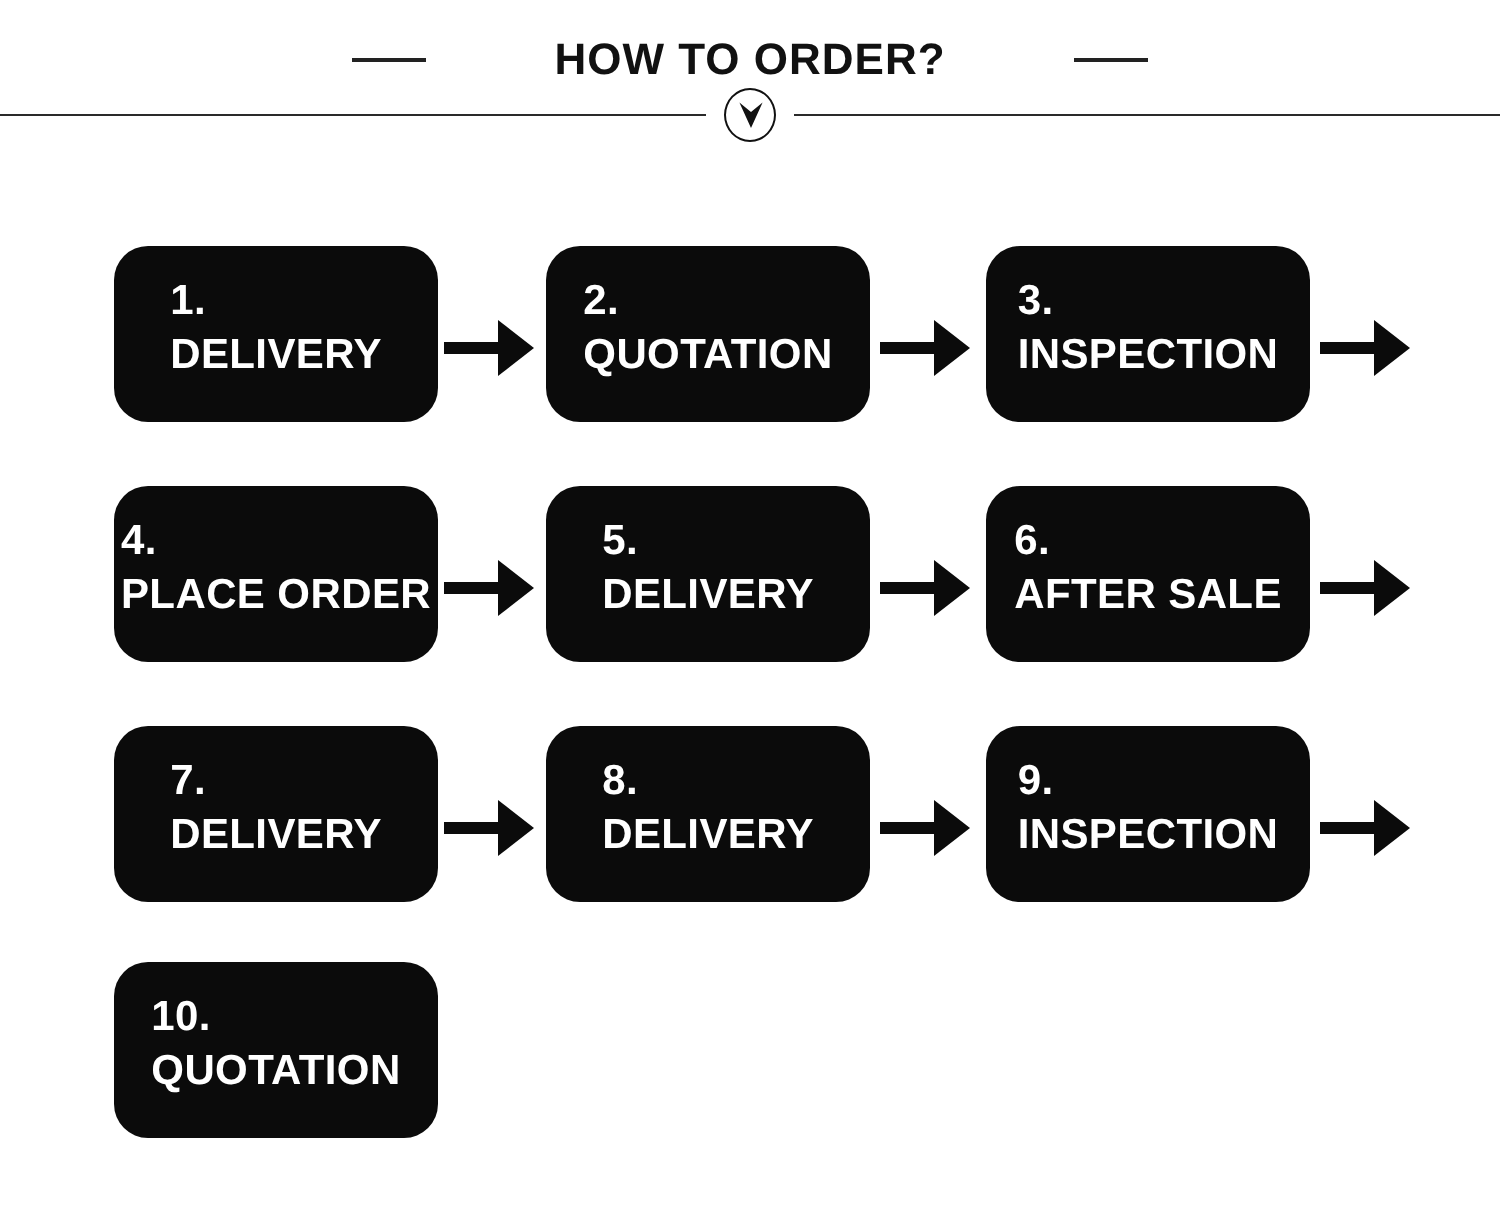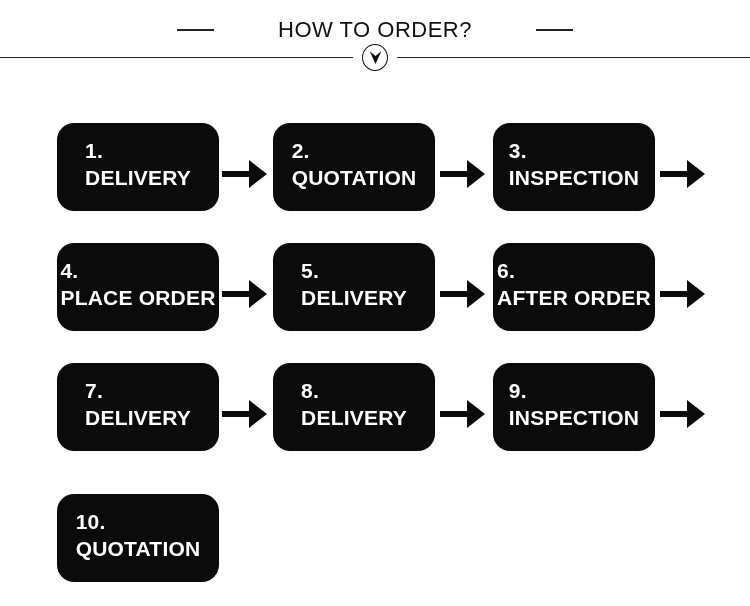--- a/index.html
+++ b/index.html
@@ -10,21 +10,21 @@
     font-family:"Liberation Sans", sans-serif;
     overflow:hidden;
   }
   
   .title-row{
     position:absolute;top:12px;left:0;right:0;height:36px;
     display:flex;align-items:center;justify-content:center;gap:64px;
   }
   .dash{display:inline-block;width:37px;height:2px;background:#222;}
   .title{
-    margin:0;font-size:22px;font-weight:400;color:#111;
+    margin:0;font-size:22px;font-weight:700;color:#111;
     letter-spacing:0.5px;white-space:nowrap;
   }
   .divider{
     position:absolute;top:57px;left:0;right:0;height:0;
     border-top:1.5px solid #2a2a2a;
   }
   .circle-wrap{
     position:absolute;top:44px;left:50%;transform:translateX(-50%);
     background:#ffffff;padding:0 9px;z-index:2;line-height:0;
   }
@@ -36,21 +36,21 @@
   
   .flow{position:absolute;inset:0;}
   .step{
     position:absolute;width:162px;height:88px;
     background:#0b0b0b;border-radius:17px;color:#ffffff;
     display:flex;align-items:center;justify-content:center;
     padding-bottom:7px;box-sizing:border-box;
   }
   .step-text{text-align:left;font-weight:bold;font-size:21px;line-height:27px;letter-spacing:0.2px;}
   .c1{left:57px}.c2{left:273px}.c3{left:493px}
-  .r1{top:123px}.r2{top:243px}.r3{top:363px}.r4{top:494px}
+  .r1{top:123px}.r2{top:243px}.r3{top:363px}.r4{top:481px}
   .arrow{position:absolute;width:46px;height:30px;}
   .ar1{top:159px}.ar2{top:279px}.ar3{top:399px}
   .a1{left:222px}.a2{left:440px}.a3{left:660px}
 </style>
 </head>
 <body>
 
 <div class="page">
 
   <div class="title-row">
@@ -116,21 +116,21 @@
         <div>DELIVERY</div>
       </div>
     </div>
     <svg class="arrow ar2 a2" viewBox="0 0 46 30">
         <rect x="0" y="12" width="30" height="6" fill="#0b0b0b"></rect>
         <polygon points="27,1 45,15 27,29" fill="#0b0b0b"></polygon>
       </svg>
     <div class="step c3 r2">
       <div class="step-text">
         <div>6.</div>
-        <div>AFTER ORDER</div>
+        <div>AFTER SALE</div>
       </div>
     </div>
     <svg class="arrow ar2 a3" viewBox="0 0 46 30">
         <rect x="0" y="12" width="30" height="6" fill="#0b0b0b"></rect>
         <polygon points="27,1 45,15 27,29" fill="#0b0b0b"></polygon>
       </svg>
 
     <div class="step c1 r3">
       <div class="step-text">
         <div>7.</div>

